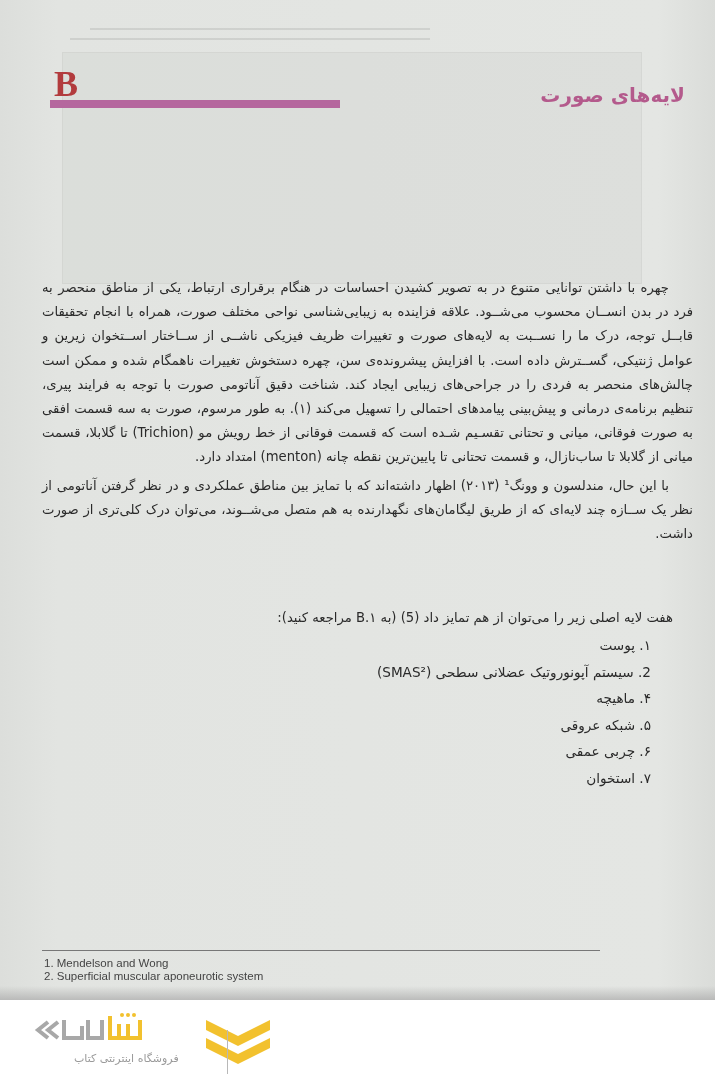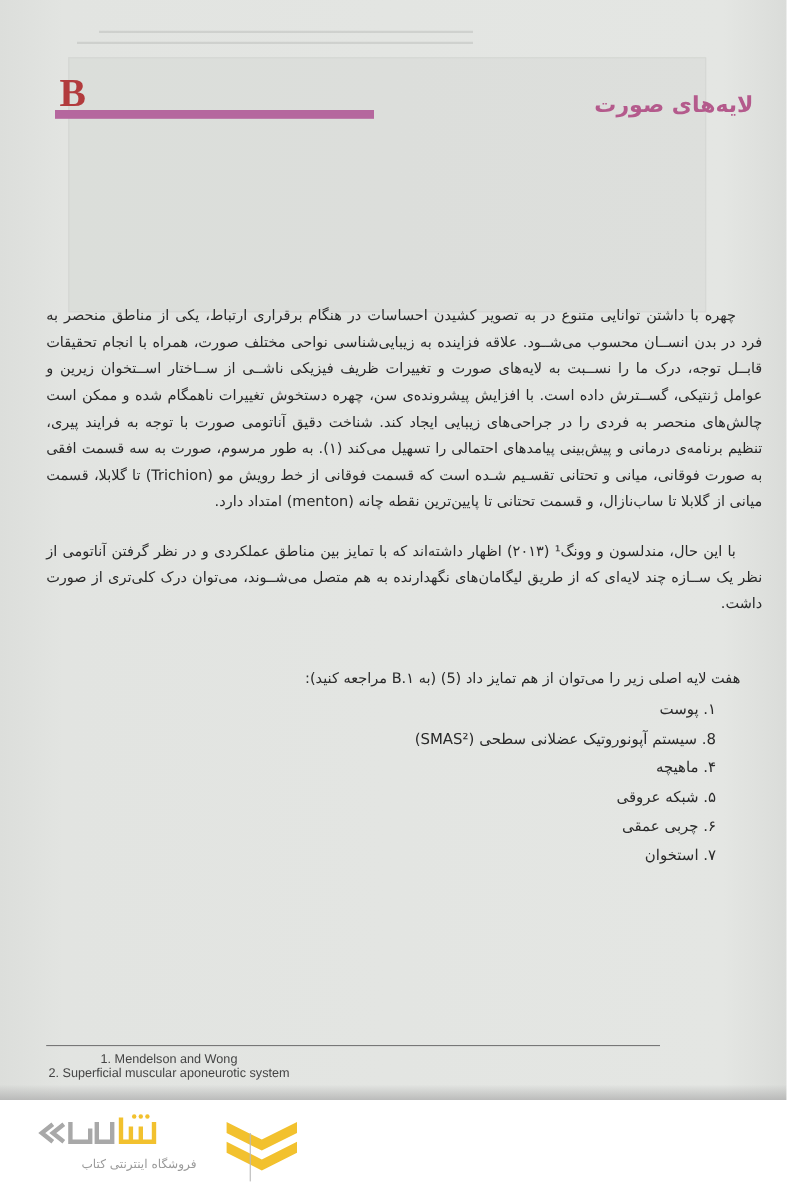--- a/index.html
+++ b/index.html
@@ -38,37 +38,37 @@
     }
 
     
     .body {
       position:absolute; left:42px; right:22px; top:276px;
       direction:rtl; text-align:justify;
       font-family:"DejaVu Sans", sans-serif; font-size:13.2px; line-height:24.2px;
       color:#2a2a2a;
     }
     .body p { margin:0; text-indent:24px; text-align-last:right; }
-    .body p.p2 { margin-top:20px; }
+    .body p.p2 { margin-top:4px; }
     .list-intro {
       position:absolute; right:42px; top:606px; direction:rtl;
       font-size:13.2px; line-height:24px; color:#2a2a2a;
     }
     .layers {
       position:absolute; right:64px; top:632px; direction:rtl;
       list-style:none; margin:0; padding:0;
       font-size:13.6px; line-height:26.5px; color:#2a2a2a;text-align:right;
     }
     .layers li { white-space:nowrap; }
 
     
     .fn-rule { position:absolute; left:42px; top:950px; width:558px; height:1px; background:#777; }
     .footnotes {
       position:absolute; left:44px; top:957px;
-      font-family:"Liberation Sans", sans-serif; font-size:11.5px; line-height:13px; color:#444;text-align:center;
+      font-family:"Liberation Sans", sans-serif; font-size:11.5px; line-height:13px; color:#444;
     }
     .footnotes div { white-space:nowrap; }
     .page-shadow {
       position:absolute; left:0; bottom:0; width:715px; height:14px;
       background:linear-gradient(180deg,rgba(200,200,200,0) 0%,rgba(170,170,170,0.7) 100%);
     }
 
     
     .banner { position:absolute; left:0; top:1000px; width:715px; height:80px; background:#ffffff; }
     .store-name {
@@ -101,21 +101,21 @@
   <div class="chapter-title">لایه‌های صورت</div>
 
   <div class="body">
     <p>چهره با داشتن توانایی متنوع در به تصویر کشیدن احساسات در هنگام برقراری ارتباط، یکی از مناطق منحصر به فرد در بدن انســان محسوب می‌شــود. علاقه فزاینده به زیبایی‌شناسی نواحی مختلف صورت، همراه با انجام تحقیقات قابــل توجه، درک ما را نســبت به لایه‌های صورت و تغییرات ظریف فیزیکی ناشــی از ســاختار اســتخوان زیرین و عوامل ژنتیکی، گســترش داده است. با افزایش پیشرونده‌ی سن، چهره دستخوش تغییرات ناهمگام شده و ممکن است چالش‌های منحصر به فردی را در جراحی‌های زیبایی ایجاد کند. شناخت دقیق آناتومی صورت با توجه به فرایند پیری، تنظیم برنامه‌ی درمانی و پیش‌بینی پیامدهای احتمالی را تسهیل می‌کند (۱). به طور مرسوم، صورت به سه قسمت افقی به صورت فوقانی، میانی و تحتانی تقسـیم شـده است که قسمت فوقانی از خط رویش مو (Trichion) تا گلابلا، قسمت میانی از گلابلا تا ساب‌نازال، و قسمت تحتانی تا پایین‌ترین نقطه چانه (menton) امتداد دارد.</p>
     <p class="p2">با این حال، مندلسون و وونگ¹ (۲۰۱۳) اظهار داشته‌اند که با تمایز بین مناطق عملکردی و در نظر گرفتن آناتومی از نظر یک ســازه چند لایه‌ای که از طریق لیگامان‌های نگهدارنده به هم متصل می‌شــوند، می‌توان درک کلی‌تری از صورت داشت.</p>
   </div>
 
   <div class="list-intro">هفت لایه اصلی زیر را می‌توان از هم تمایز داد (5) (به B.۱ مراجعه کنید):</div>
   <ol class="layers">
     <li>۱. پوست</li>
-    <li>8. سیستم آپونوروتیک عضلانی سطحی (SMAS²)</li>
+    <li>2. سیستم آپونوروتیک عضلانی سطحی (SMAS²)</li>
     <li>۴. ماهیچه</li>
     <li>۵. شبکه عروقی</li>
     <li>۶. چربی عمقی</li>
     <li>۷. استخوان</li>
   </ol>
 
   <div class="fn-rule"></div>
   <div class="footnotes">
     <div>1.  Mendelson and Wong</div>
     <div>2.  Superficial muscular aponeurotic system</div>

